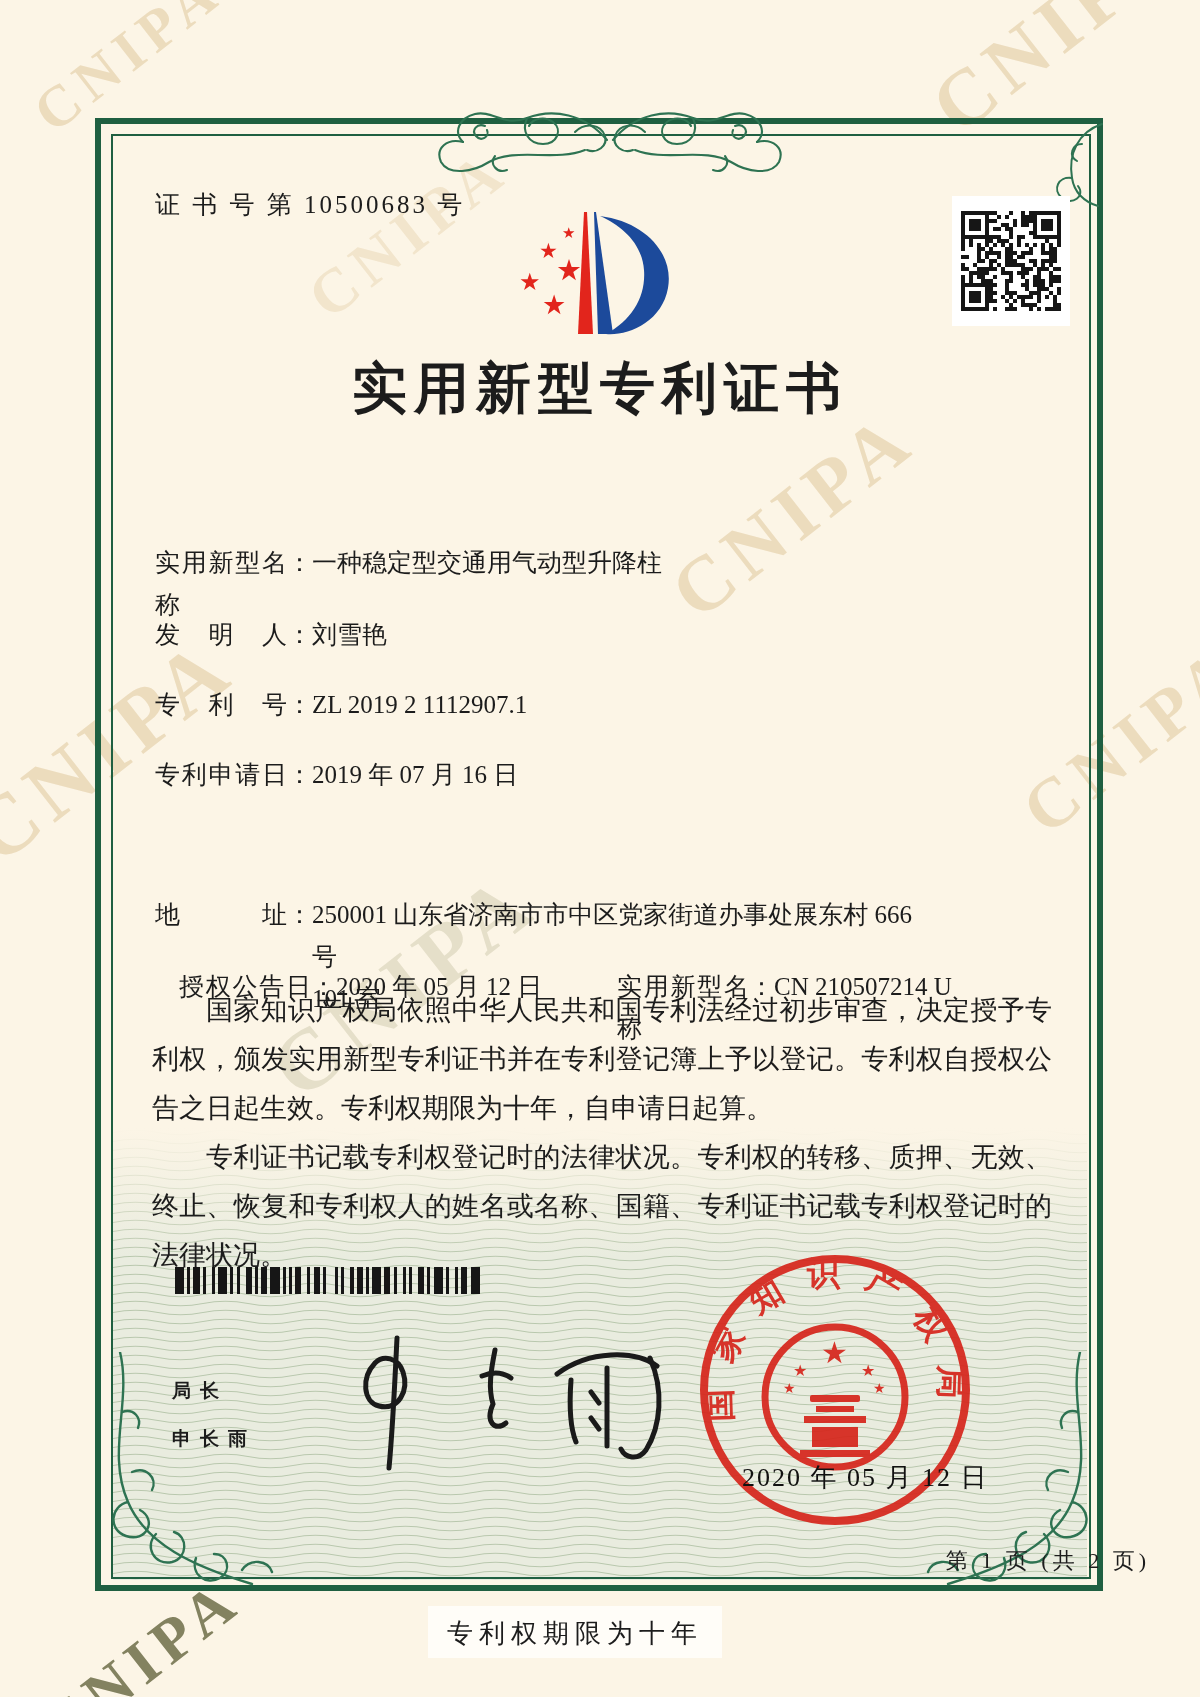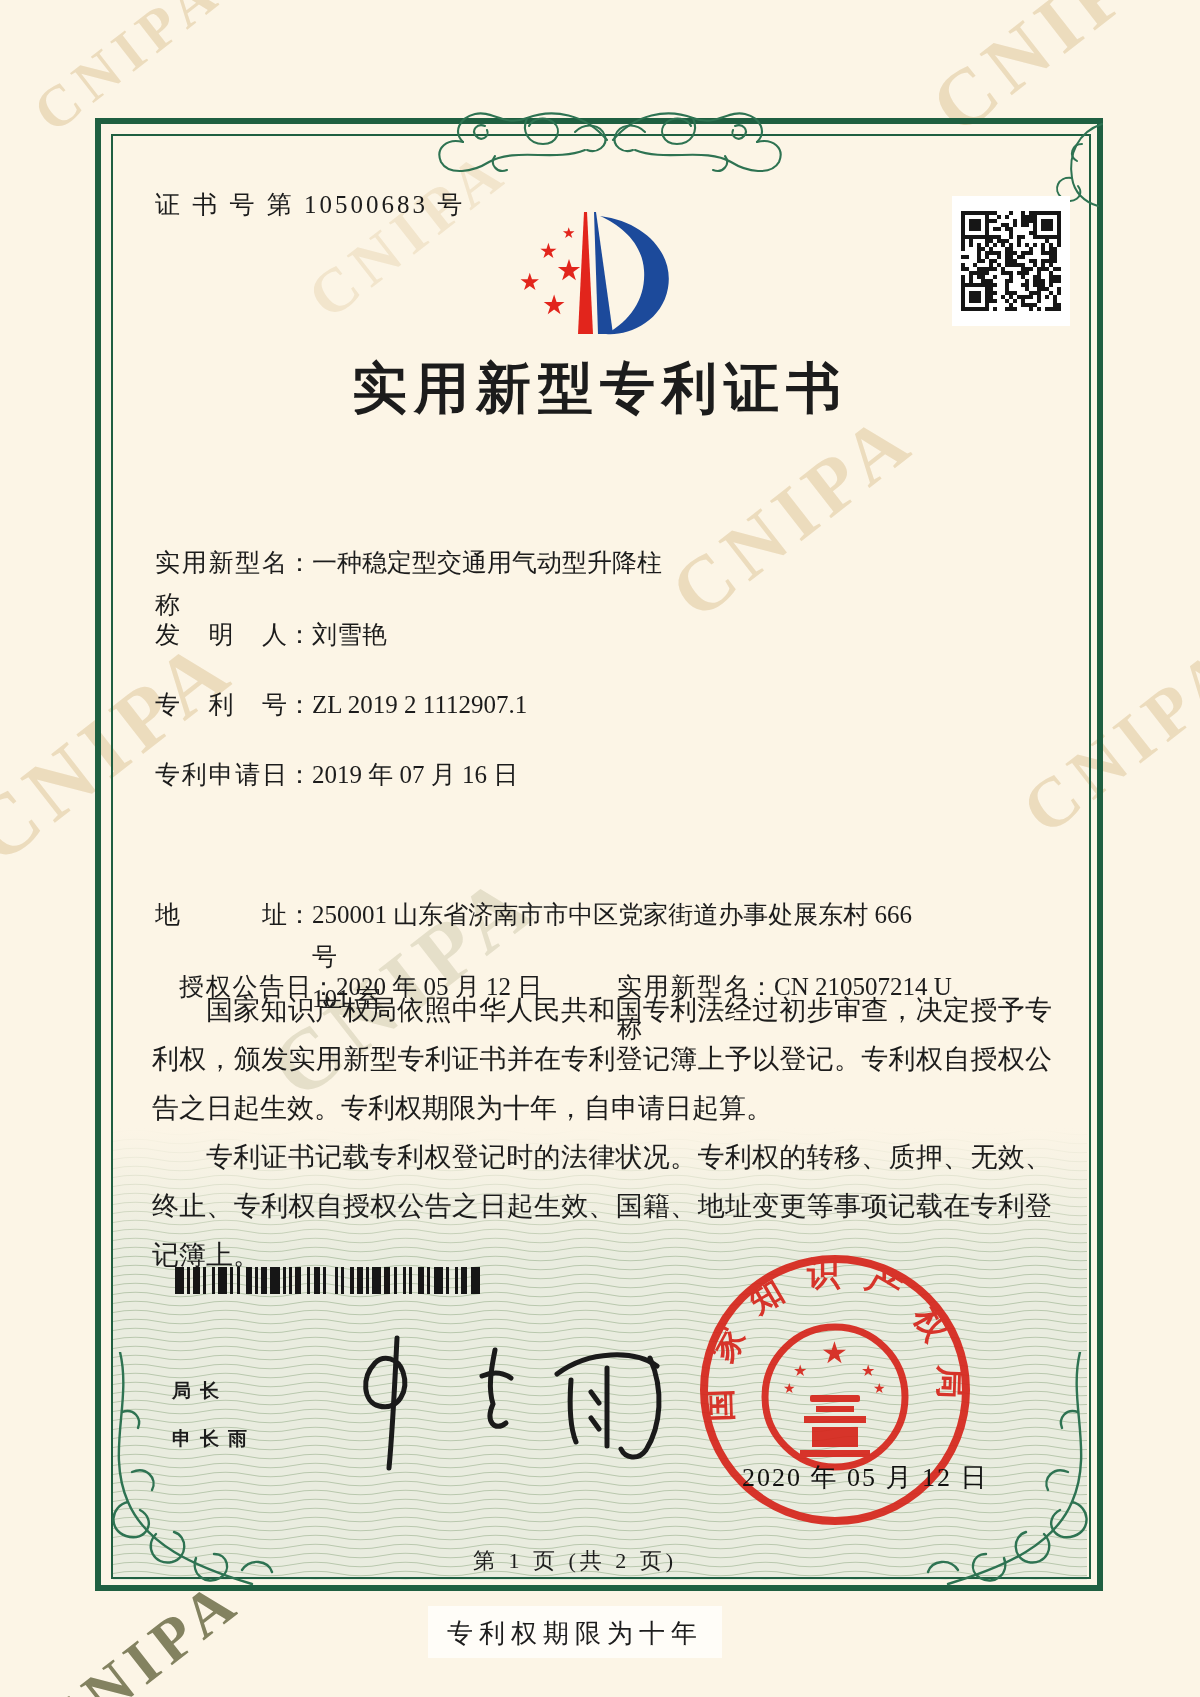--- a/index.html
+++ b/index.html
@@ -56,21 +56,21 @@
   
   .director{left:172px;top:1378px;font-size:19px;letter-spacing:9px;font-weight:bold;z-index:3;}
   .director div{margin-bottom:22px;}
   .signature{left:345px;top:1330px;z-index:4;}
 
   
   .seal{left:690px;top:1245px;z-index:3;opacity:.92;}
   .seal-date{left:742px;top:1460px;font-size:26px;letter-spacing:2px;z-index:5;color:#111;}
 
   
-  .page-indicator{left:0;width:1150px;top:1546px;text-align:center;font-size:22px;
+  .page-indicator{left:0;width:1150px;top:1546px;text-align:right;font-size:22px;
                   letter-spacing:4px;z-index:3;}
   .footer-box{left:428px;top:1606px;width:294px;height:52px;background:#fffdf8;z-index:3;}
   .footer-note{left:0;width:1150px;top:1616px;text-align:center;font-size:26px;
                letter-spacing:6px;z-index:4;}
 
   .flourish{z-index:3;}
 </style>
 </head>
 <body>
 
@@ -523,21 +523,21 @@
   </div>
   <div class="abs field f7">
     <span class="flabel">授权公告日</span><span class="colon">：</span><span class="fvalue">2020 年 05 月 12 日</span>
   </div>
   <div class="abs field f8">
     <span class="flabel">实用新型名称</span><span class="colon">：</span><span class="fvalue">CN 210507214 U</span>
   </div>
 
   <div class="abs body-text">
     <p>国家知识产权局依照中华人民共和国专利法经过初步审查，决定授予专利权，颁发实用新型专利证书并在专利登记簿上予以登记。专利权自授权公告之日起生效。专利权期限为十年，自申请日起算。</p>
-    <p>专利证书记载专利权登记时的法律状况。专利权的转移、质押、无效、终止、专利权自授权公告之日起生效、国籍、地址变更等事项记载在专利登记簿上。</p>
+    <p>专利证书记载专利权登记时的法律状况。专利权的转移、质押、无效、终止、恢复和专利权人的姓名或名称、国籍、专利证书记载专利权登记时的法律状况。</p>
   </div>
 
   <div class="abs barcode">
       <div class="bc-bar" style="width: 9.24242px;"></div>
       <div class="bc-space" style="width: 3.08081px;"></div>
       <div class="bc-bar" style="width: 3.08081px;"></div>
       <div class="bc-space" style="width: 3.08081px;"></div>
       <div class="bc-bar" style="width: 6.16162px;"></div>
       <div class="bc-space" style="width: 3.08081px;"></div>
       <div class="bc-bar" style="width: 3.08081px;"></div>

